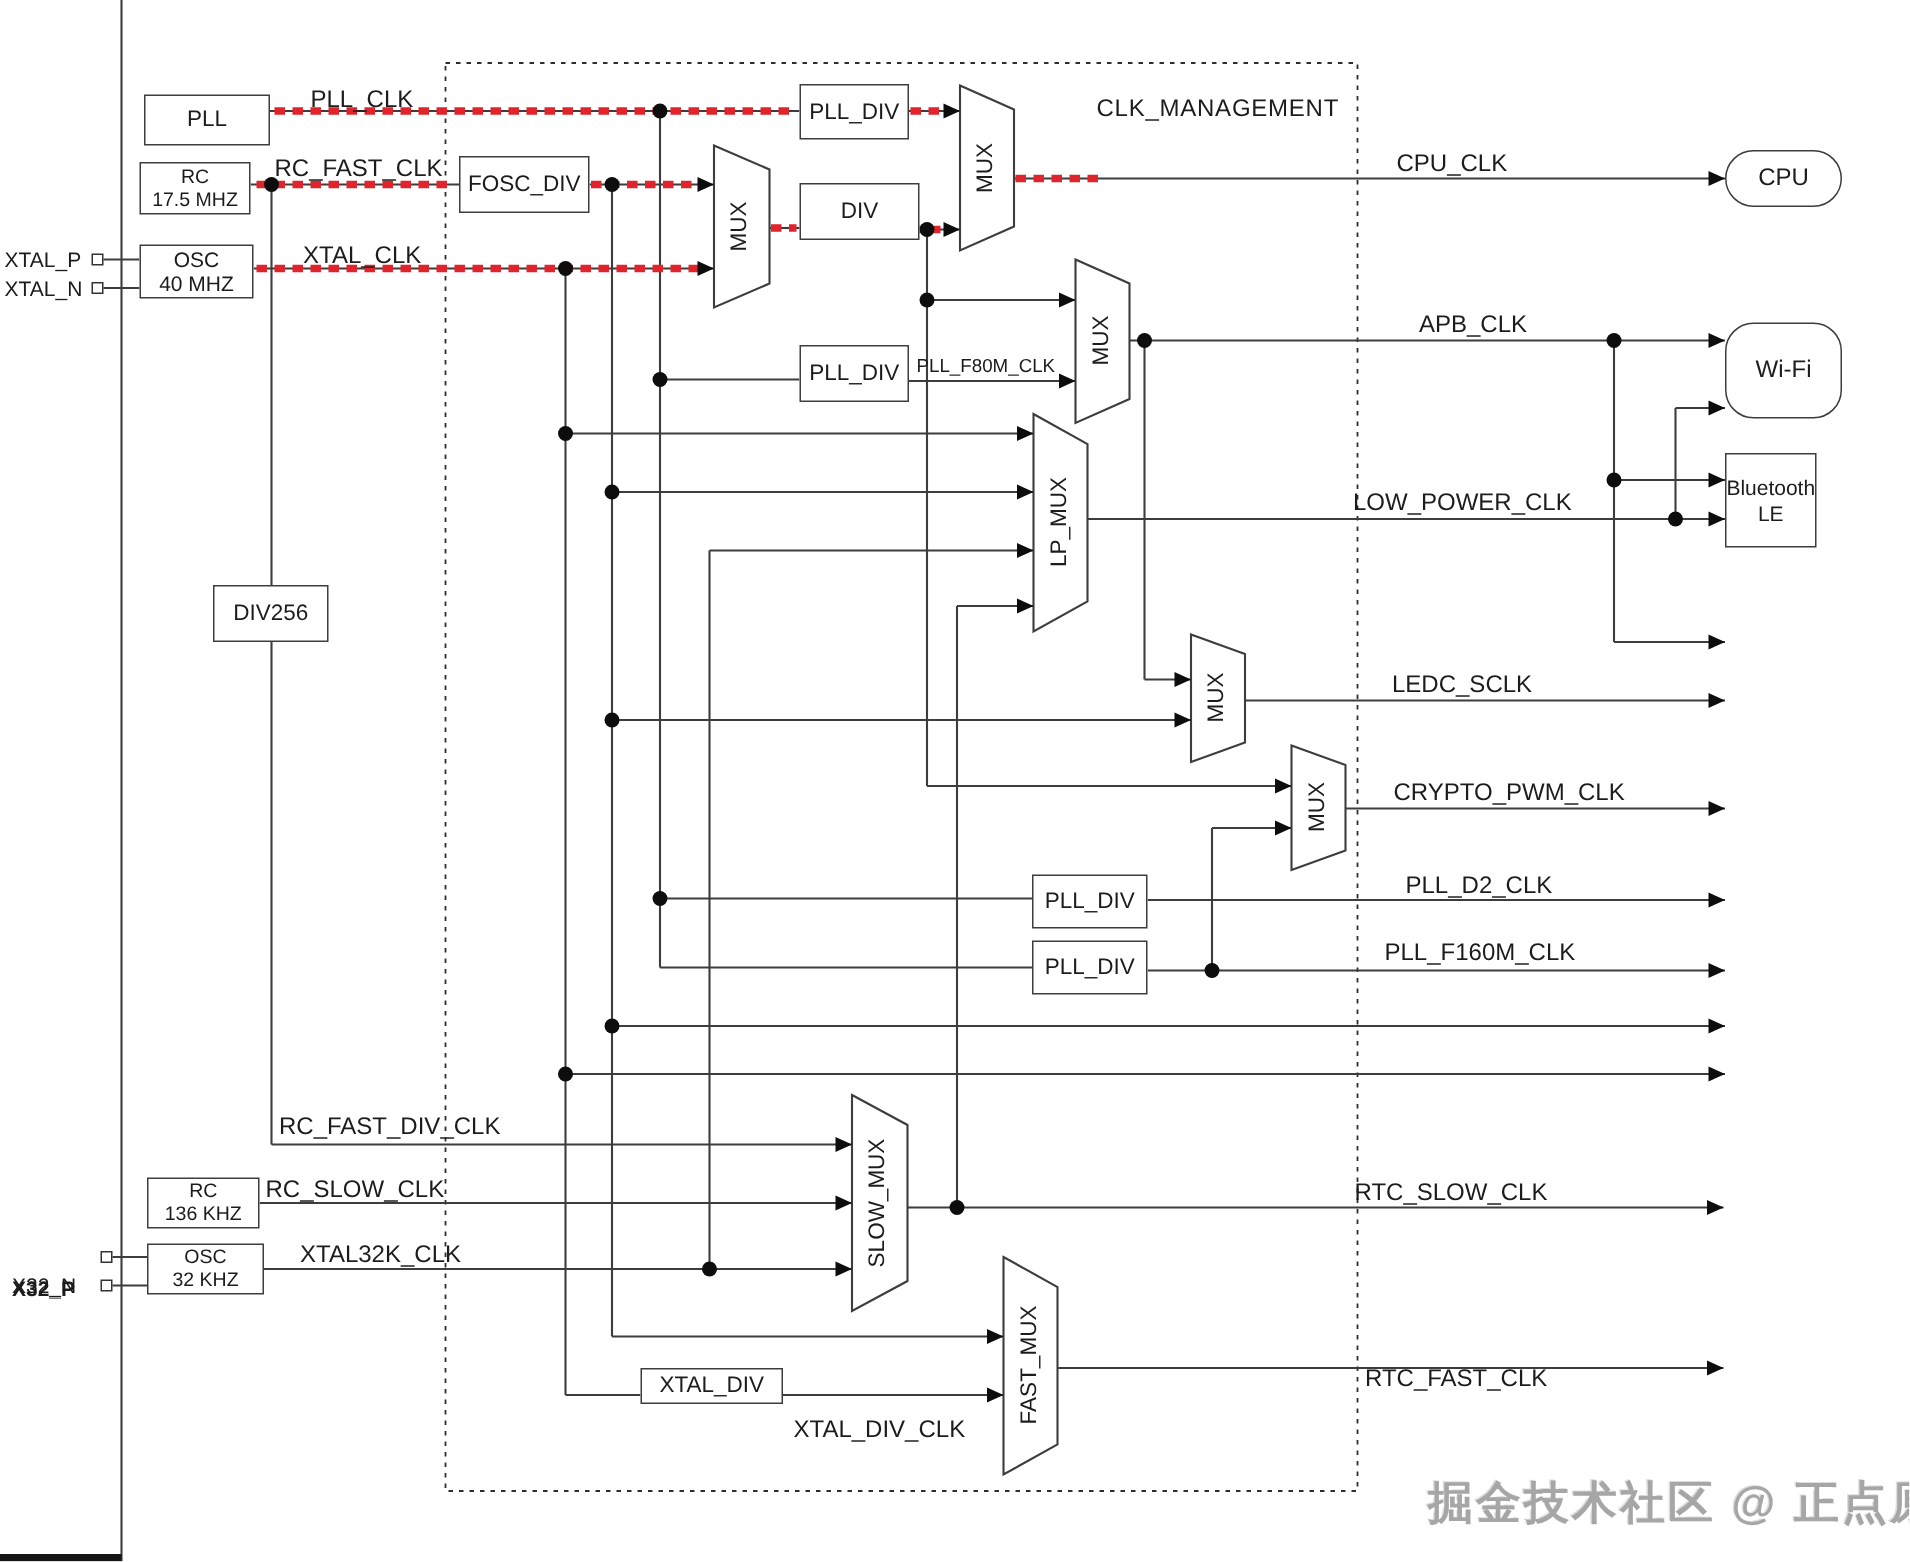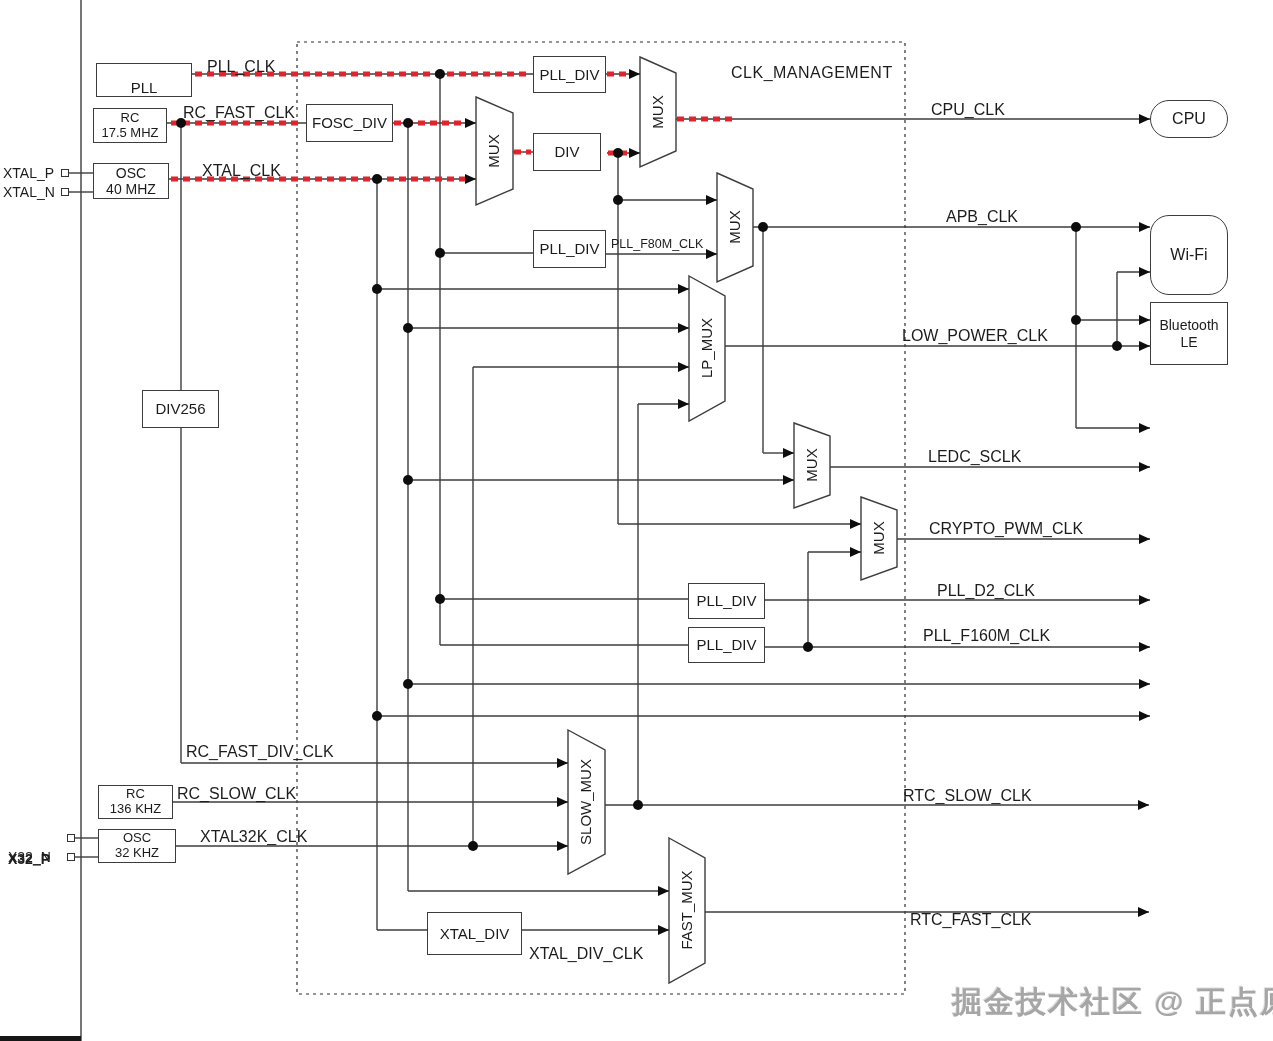--- a/index.html
+++ b/index.html
@@ -182,38 +182,38 @@
       <polygon class="arr" points="1139,534 1150,539 1139,544"></polygon>
       <polygon class="arr" points="1139,595 1150,600 1139,605"></polygon>
       <polygon class="arr" points="1139,642 1150,647 1139,652"></polygon>
       <polygon class="arr" points="1139,679 1150,684 1139,689"></polygon>
       <polygon class="arr" points="1139,711 1150,716 1139,721"></polygon>
       <polygon class="arr" points="1138,800 1149,805 1138,810"></polygon>
       <polygon class="arr" points="1138,907 1149,912 1138,917"></polygon>
     </g>
   </svg>
 
-  <div class="box" style="left:96px;top:63px;width:96px;height:34px;justify-content:flex-end;">
+  <div class="box" style="left:96px;top:63px;width:84px;height:34px;">
       <span>PLL</span>
     </div>
   <div class="box fs13" style="left:93px;top:108px;width:74px;height:35px;">
       <span>RC</span>
       <span>17.5 MHZ</span>
     </div>
   <div class="box fs14" style="left:93px;top:163px;width:76px;height:36px;">
       <span>OSC</span>
       <span>40 MHZ</span>
     </div>
   <div class="box" style="left:306px;top:104px;width:87px;height:38px;">
       <span>FOSC_DIV</span>
     </div>
   <div class="box" style="left:533px;top:56px;width:73px;height:37px;">
       <span>PLL_DIV</span>
     </div>
-  <div class="box" style="left:533px;top:133px;width:68px;height:38px;justify-content:center;">
+  <div class="box" style="left:533px;top:122px;width:80px;height:38px;justify-content:center;">
       <span>DIV</span>
     </div>
   <div class="box" style="left:533px;top:230px;width:73px;height:38px;">
       <span>PLL_DIV</span>
     </div>
   <div class="box" style="left:142px;top:390px;width:77px;height:38px;">
       <span>DIV256</span>
     </div>
   <div class="box" style="left:688px;top:583px;width:77px;height:36px;">
       <span>PLL_DIV</span>
@@ -222,30 +222,30 @@
       <span>PLL_DIV</span>
     </div>
   <div class="box fs13" style="left:98px;top:785px;width:75px;height:34px;">
       <span>RC</span>
       <span>136 KHZ</span>
     </div>
   <div class="box fs13" style="left:98px;top:829px;width:78px;height:34px;">
       <span>OSC</span>
       <span>32 KHZ</span>
     </div>
-  <div class="box" style="left:427px;top:912px;width:95px;height:43px;">
+  <div class="box" style="left:427px;top:912px;width:95px;height:24px;">
       <span>XTAL_DIV</span>
     </div>
   <div class="box fs16" style="left:1150px;top:100px;width:78px;height:38px;">
       <span>CPU</span>
     </div>
-  <div class="box fs16" style="left:1150px;top:215px;width:78px;height:80px;">
+  <div class="box fs16" style="left:1150px;top:215px;width:78px;height:64px;">
       <span>Wi-Fi</span>
     </div>
-  <div class="box fs14" style="left:1150px;top:302px;width:78px;height:63px;">
+  <div class="box fs14" style="left:1150px;top:302px;width:61px;height:63px;">
       <span>Bluetooth</span>
       <span>LE</span>
     </div>
 
   <div class="muxlbl" style="left:493px;top:151px;">MUX</div>
   <div class="muxlbl" style="left:657px;top:112px;">MUX</div>
   <div class="muxlbl" style="left:734px;top:227px;">MUX</div>
   <div class="muxlbl" style="left:706px;top:348px;">LP_MUX</div>
   <div class="muxlbl" style="left:811px;top:465px;">MUX</div>
   <div class="muxlbl" style="left:878px;top:538px;">MUX</div>

